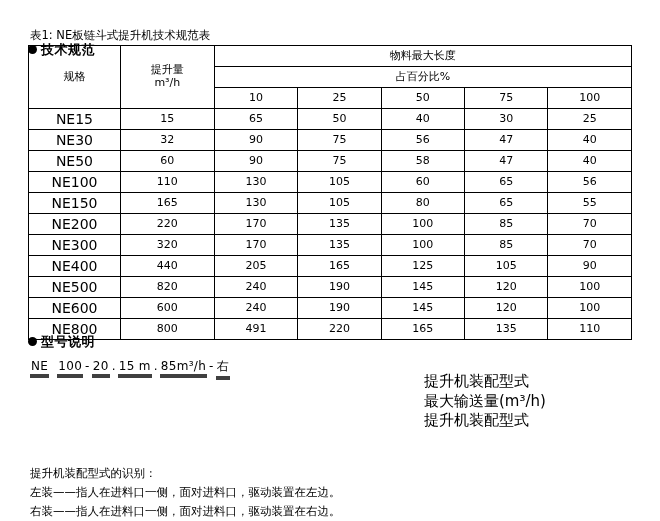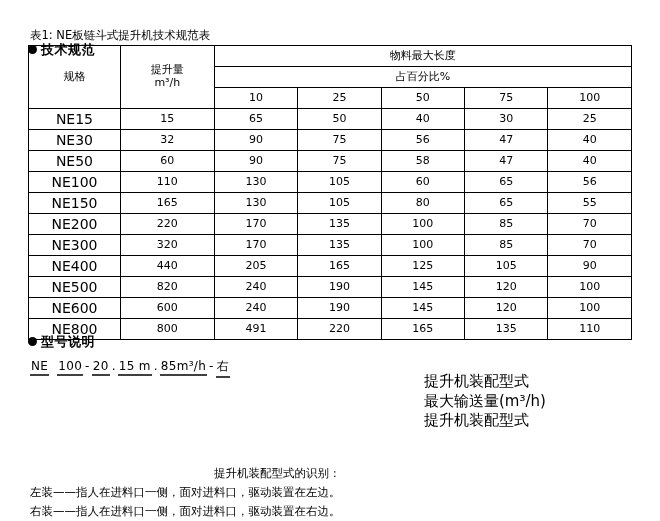--- a/index.html
+++ b/index.html
@@ -86,21 +86,21 @@
 
   .model-line {
     position: absolute;
     left: 30px;
     top: 358px;
     font-size: 12px;
     letter-spacing: 0.3px;
     white-space: nowrap;
   }
   .model-line .seg {
-    border-bottom: 2px solid #404040;
+    border-bottom: 4px solid #404040;
     padding: 0 1px 1px 1px;
     display: inline-block;
   }
   .model-line .dot {
     display: inline-block;
     padding: 0 2px;
   }
 
   .legend {
     position: absolute;
@@ -110,21 +110,20 @@
     line-height: 19.5px;
   }
   .legend div { white-space: nowrap; }
 
   .notes {
     position: absolute;
     left: 30px;
     top: 464px;
     font-size: 11.5px;
     line-height: 19px;
-    text-align: right;
   }
   .notes div { white-space: nowrap; }
 </style>
 </head>
 <body>
 
 <div class="page">
 
   <div class="section-head" id="spec-head">
     <span class="bullet"></span><span class="htext">技术规范</span>

